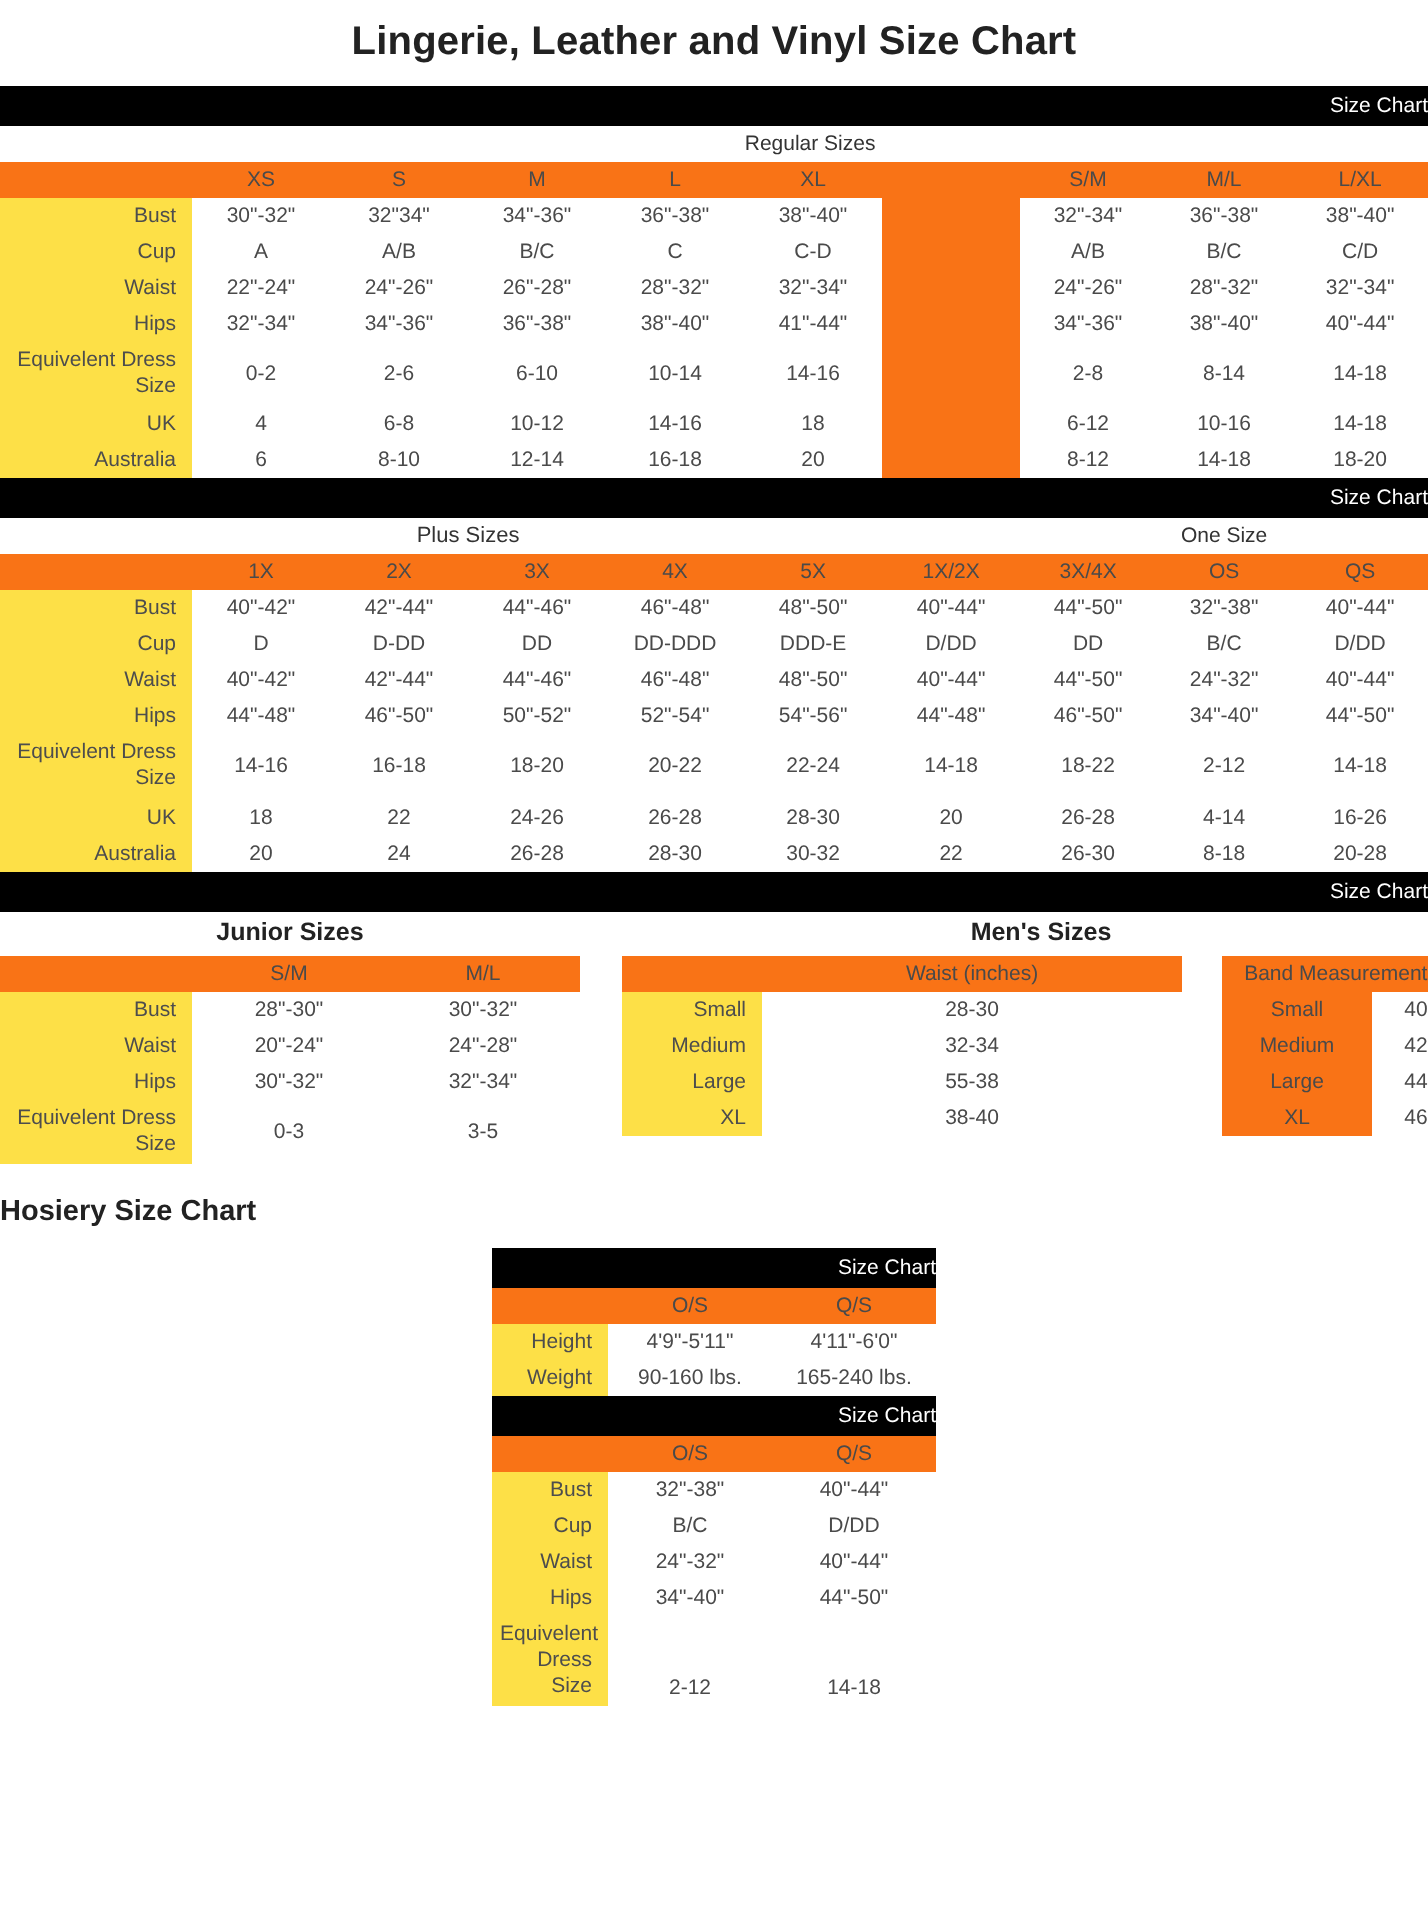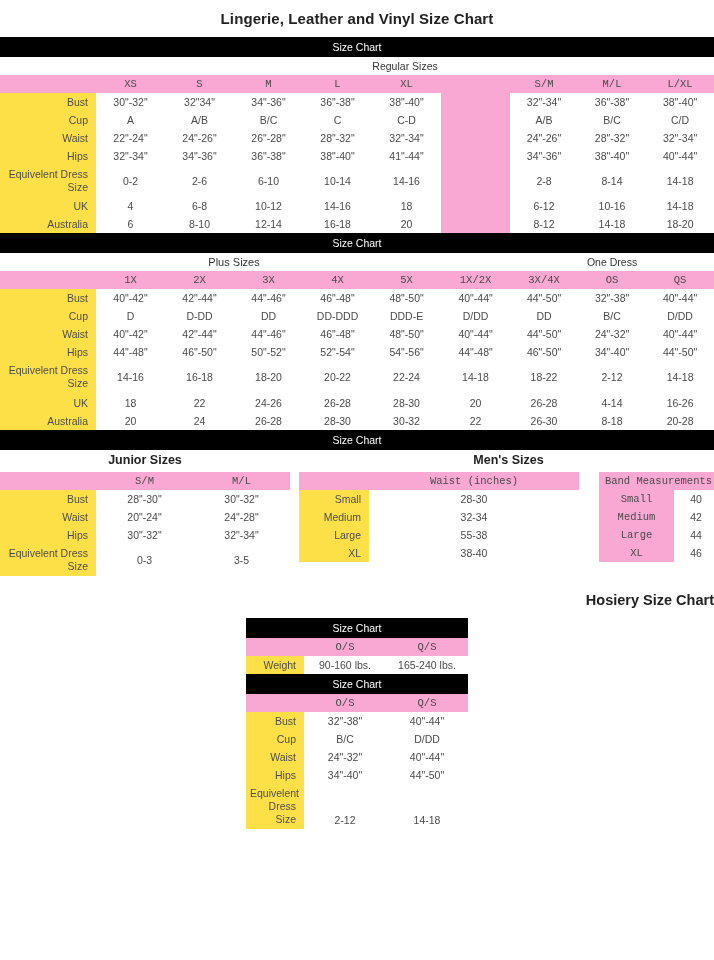--- a/index.html
+++ b/index.html
@@ -13,68 +13,68 @@
     font-family: "Liberation Sans", sans-serif;
     color: #444444;
     font-size: 11px;
   }
   .page {
     width: 714px;
     position: relative;
   }
   h1.main-title {
     text-align: center;
-    font-size: 15px;
+    font-size: 20px;
     font-weight: bold;
     color: #222222;
     margin: 10px 0 10px 0;
     letter-spacing: 0.1px;
   }
   h2.section-title {
-    text-align: right;
+    text-align: left;
     font-size: 14.5px;
     font-weight: bold;
     color: #222222;
     margin: 16px 0 10px 0;
   }
   .band {
     background: #000000;
     color: #ffffff;
-    text-align: center;
+    text-align: right;
     font-size: 10.5px;
     padding: 4px 0;
     font-weight: normal;
   }
   table {
     border-collapse: collapse;
     width: 100%;
     table-layout: fixed;
   }
   td, th {
     padding: 3px 4px;
     font-size: 10.5px;
     font-weight: normal;
     text-align: center;
     vertical-align: middle;
     color: #4a4a4a;
     background: #ffffff;
   }
-  .gr { background: #f9a8d4; font-family: Liberation Mono, monospace; }
+  .gr { background: #f97316; }
   .wh { background: #ffffff; }
   .rowlabel {
     background: #fde047;
     text-align: right;
     padding-right: 8px;
     color: #4d4d4d;
   }
   .blank { background: #ffffff; }
   .tall { line-height: 1.25; }
   .two-col {
     display: flex;
-    gap: 4px;
+    gap: 16px;
     width: 652px;
     justify-content: space-between;
   }
   .jr-block { width: 290px; }
   .mens-block { width: 424px; padding-left: 5px; box-sizing: border-box; }
   .center-narrow {
     width: 222px;
     margin: 0 auto;
   }
   .hdr-center {
@@ -223,21 +223,21 @@
       <col style="width:69px">
         <col style="width:68px">
         <col style="width:68px">
         <col style="width:68px">
     </colgroup>
     <tbody>
         <tr>
       <td class="wh"></td>
       <td class="wh" colspan="4" style="font-size:11px;color:#333;">Plus Sizes</td>
       <td class="wh" colspan="2"></td>
-      <td class="wh" colspan="3" style="font-size:10.5px;color:#333;">One Dress</td>
+      <td class="wh" colspan="3" style="font-size:10.5px;color:#333;">One Size</td>
     </tr>
     <tr>
       <td class="gr"></td>
       <td class="gr">1X</td>
       <td class="gr">2X</td>
       <td class="gr">3X</td>
       <td class="gr">4X</td>
       <td class="gr">5X</td>
       <td class="gr">1X/2X</td>
       <td class="gr">3X/4X</td>
@@ -431,20 +431,25 @@
           <col style="width:82px">
           <col style="width:82px">
         </colgroup>
       <tbody>
           <tr>
         <td class="gr"></td>
         <td class="gr">O/S</td>
         <td class="gr">Q/S</td>
       </tr>
       <tr>
+        <td class="rowlabel">Height</td>
+        <td class="wh">4'9"-5'11"</td>
+        <td class="wh">4'11"-6'0"</td>
+      </tr>
+      <tr>
         <td class="rowlabel">Weight</td>
         <td class="wh">90-160 lbs.</td>
         <td class="wh">165-240 lbs.</td>
       </tr>
     </tbody>
       </table>
   </div>
 
   <div class="center-narrow">
     <div class="band">Size Chart</div>

